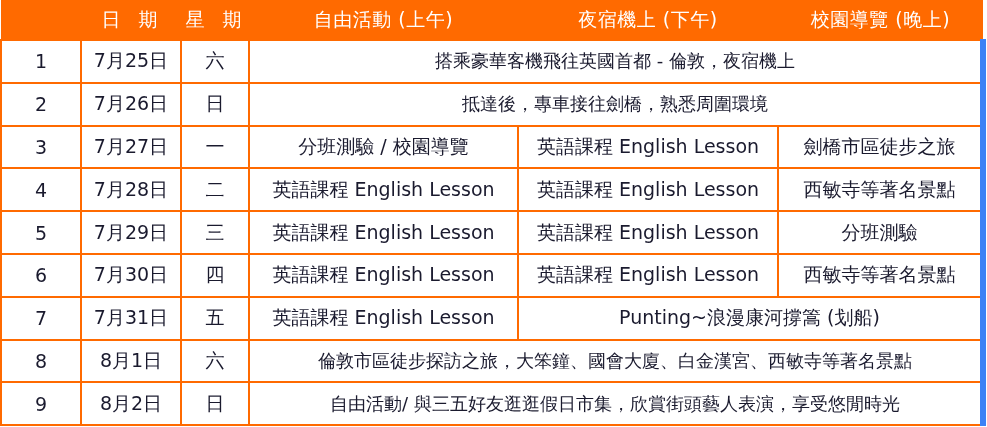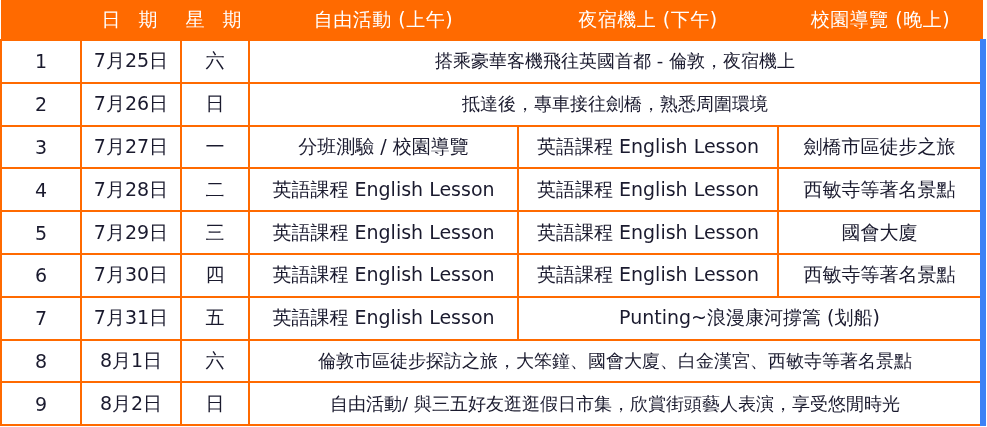--- a/index.html
+++ b/index.html
@@ -143,21 +143,21 @@
           <td class="cell-wide">英語課程 English Lesson</td>
           <td class="cell-wide">英語課程 English Lesson</td>
           <td class="cell-wide">西敏寺等著名景點</td>
         </tr>
         <tr>
           <td class="cell-no">5</td>
           <td class="cell-date">7月29日</td>
           <td class="cell-day">三</td>
           <td class="cell-wide">英語課程 English Lesson</td>
           <td class="cell-wide">英語課程 English Lesson</td>
-          <td class="cell-wide">國會大廈</td>
+          <td class="cell-wide">分班測驗</td>
         </tr>
         <tr>
           <td class="cell-no">6</td>
           <td class="cell-date">7月30日</td>
           <td class="cell-day">四</td>
           <td class="cell-wide">英語課程 English Lesson</td>
           <td class="cell-wide">英語課程 English Lesson</td>
           <td class="cell-wide">西敏寺等著名景點</td>
         </tr>
         <tr>

